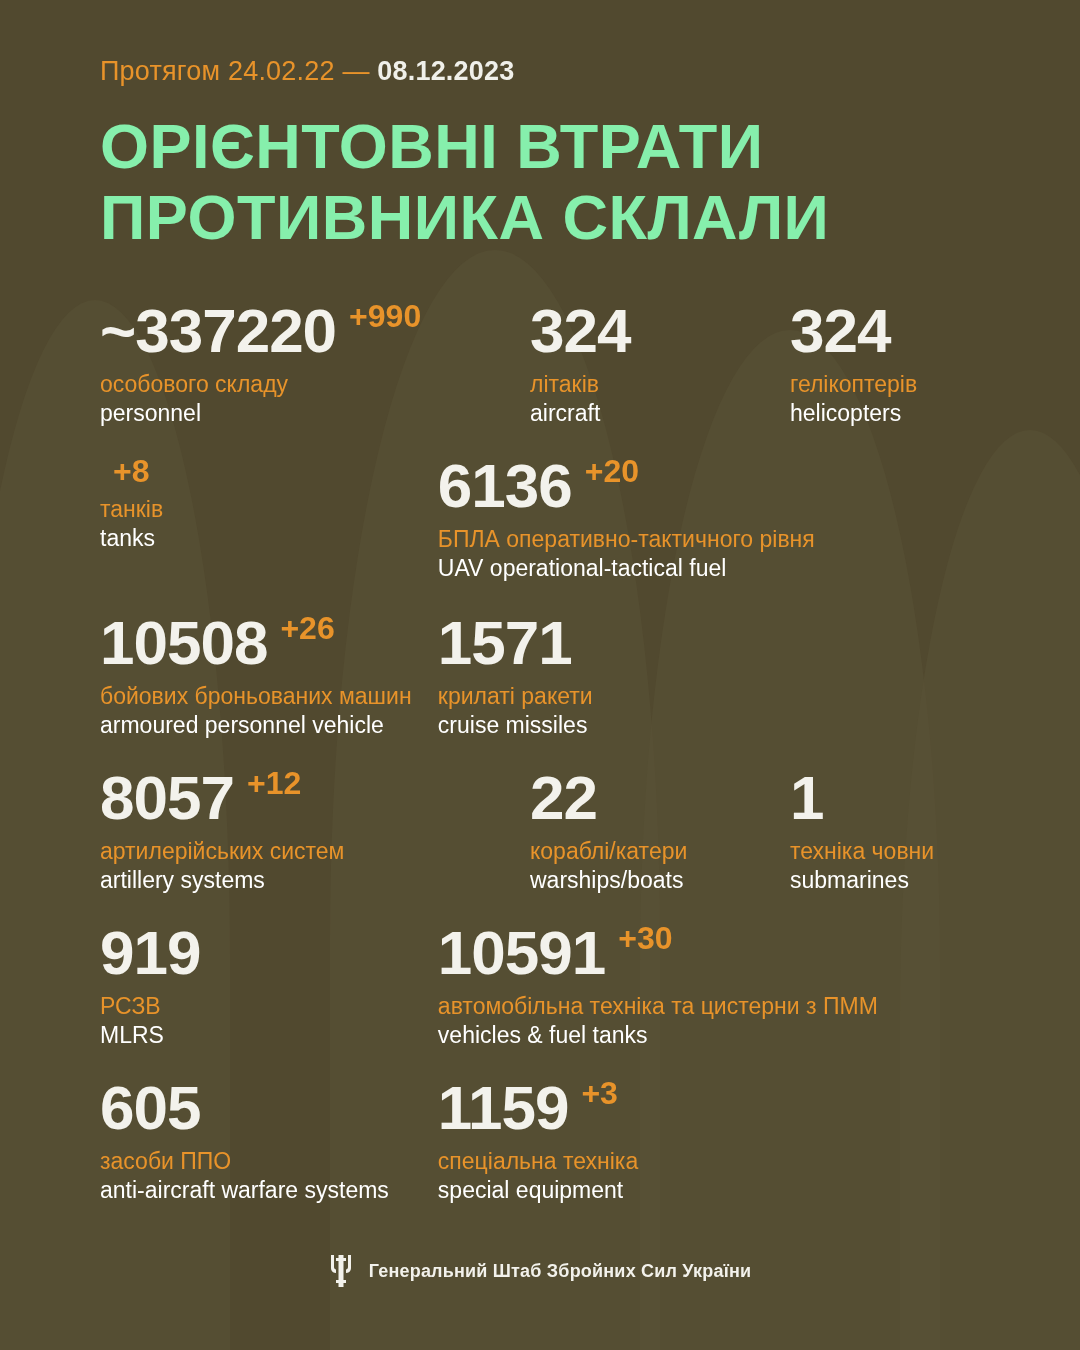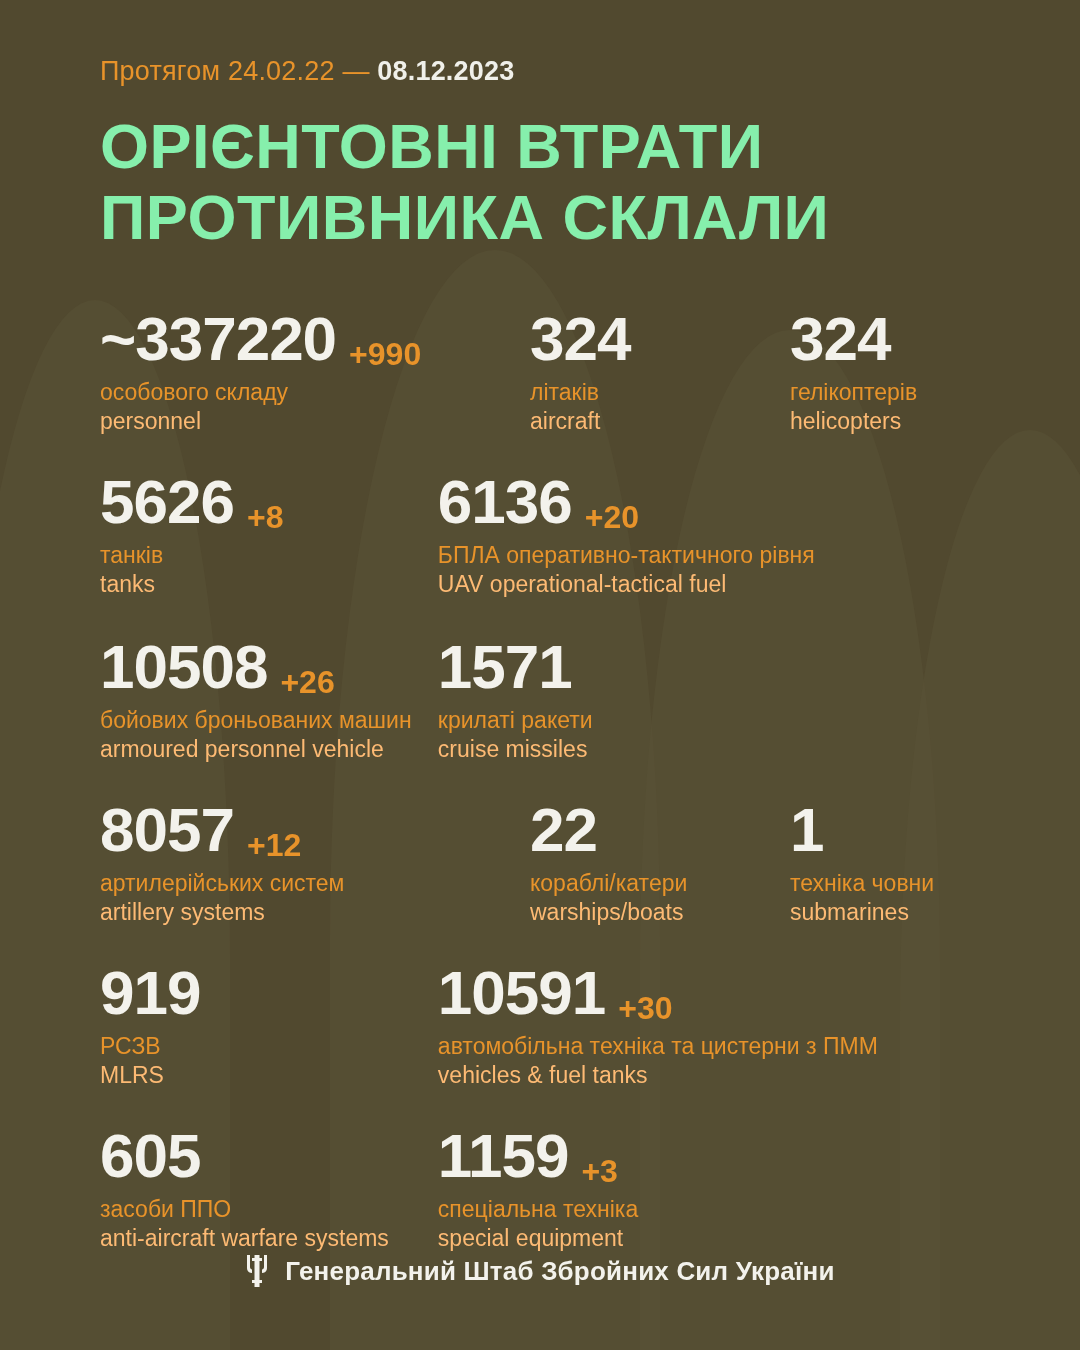--- a/index.html
+++ b/index.html
@@ -53,21 +53,21 @@
 
   
   .stats { margin-top:48px; position:relative; }
   .row { display:flex; align-items:flex-start; margin-bottom:22px; }
   .col { }
   .col-a { width:430px; }
   .col-b { width:260px; }
   .col-c { width:190px; }
   .col-wide { width:690px; }
 
-  .num-line { display:flex; align-items:flex-end; white-space:nowrap;margin-top:8px; }
+  .num-line { display:flex; align-items:flex-start; white-space:nowrap; }
   .num {
     font-size:62px;
     font-weight:bold;
     color:#f3f2ec;
     line-height:1.0;
     letter-spacing:-1px;
   }
   .delta {
     font-size:32px;
     font-weight:bold;
@@ -79,21 +79,21 @@
     margin-top:9px;
     font-size:23px;
     font-weight:normal;
     color:#e8932a;
     line-height:1.15;
     white-space:nowrap;
   }
   .lbl-en {
     margin-top:2px;
     font-size:23px;
-    color:#fdba74;
+    color:#ffffff;
     line-height:1.2;
     white-space:nowrap;
   }
 
   .r1 { margin-bottom:28px; }
   .r2 { margin-bottom:30px; }
   .r3 { margin-bottom:28px; }
   .r4 { margin-bottom:28px; }
   .r5 { margin-bottom:28px; }
   .r6 { margin-bottom:0; }
@@ -103,21 +103,21 @@
     position:absolute;
     left:0; right:0;
     bottom:62px;
     display:flex;
     align-items:center;
     justify-content:center;
     z-index:3;
   }
   .trident { width:24px; height:34px; margin-right:16px; }
   .footer-text {
-    font-size:26px;
+    font-size:18px;
     font-weight:bold;
     color:#f3f2ec;
     letter-spacing:0.2px;
   }
 </style>
 </head>
 <body>
 
 <div id="page">
 
@@ -164,21 +164,20 @@
             <span class="delta"></span>
           </div>
           <div class="lbl-ua">гелікоптерів</div>
           <div class="lbl-en">helicopters</div>
         </div>
       </div>
 
       <div class="row r2">
         <div class="col col-a">
           <div class="num-line">
-            <span class="num">5626</span>
             <span class="delta">+8</span>
           </div>
           <div class="lbl-ua">танків</div>
           <div class="lbl-en">tanks</div>
         </div>
         <div class="col col-wide">
           <div class="num-line">
             <span class="num">6136</span>
             <span class="delta">+20</span>
           </div>

